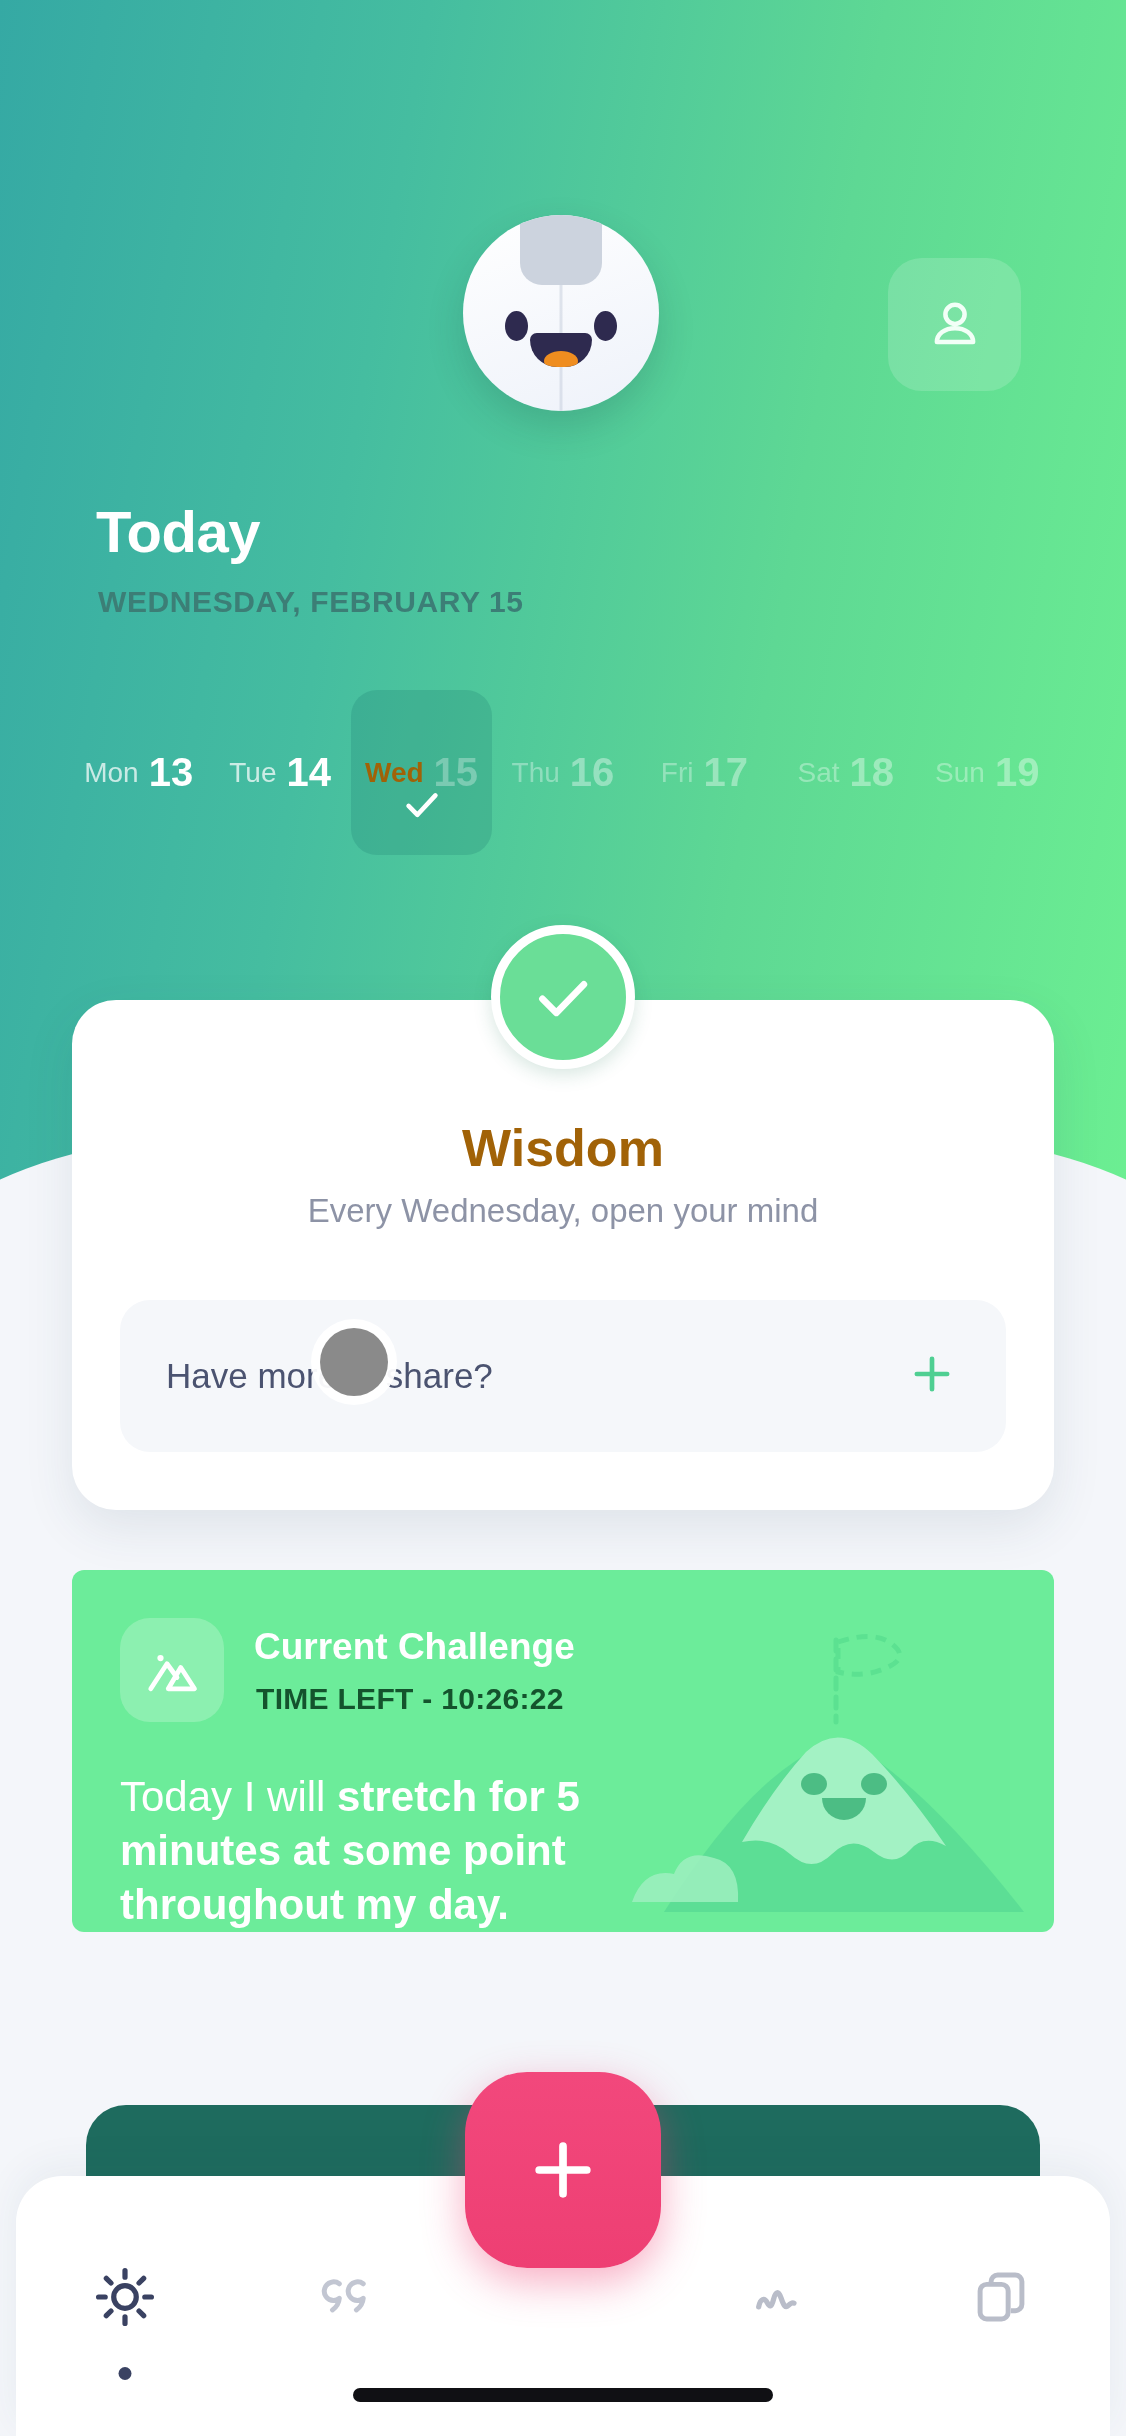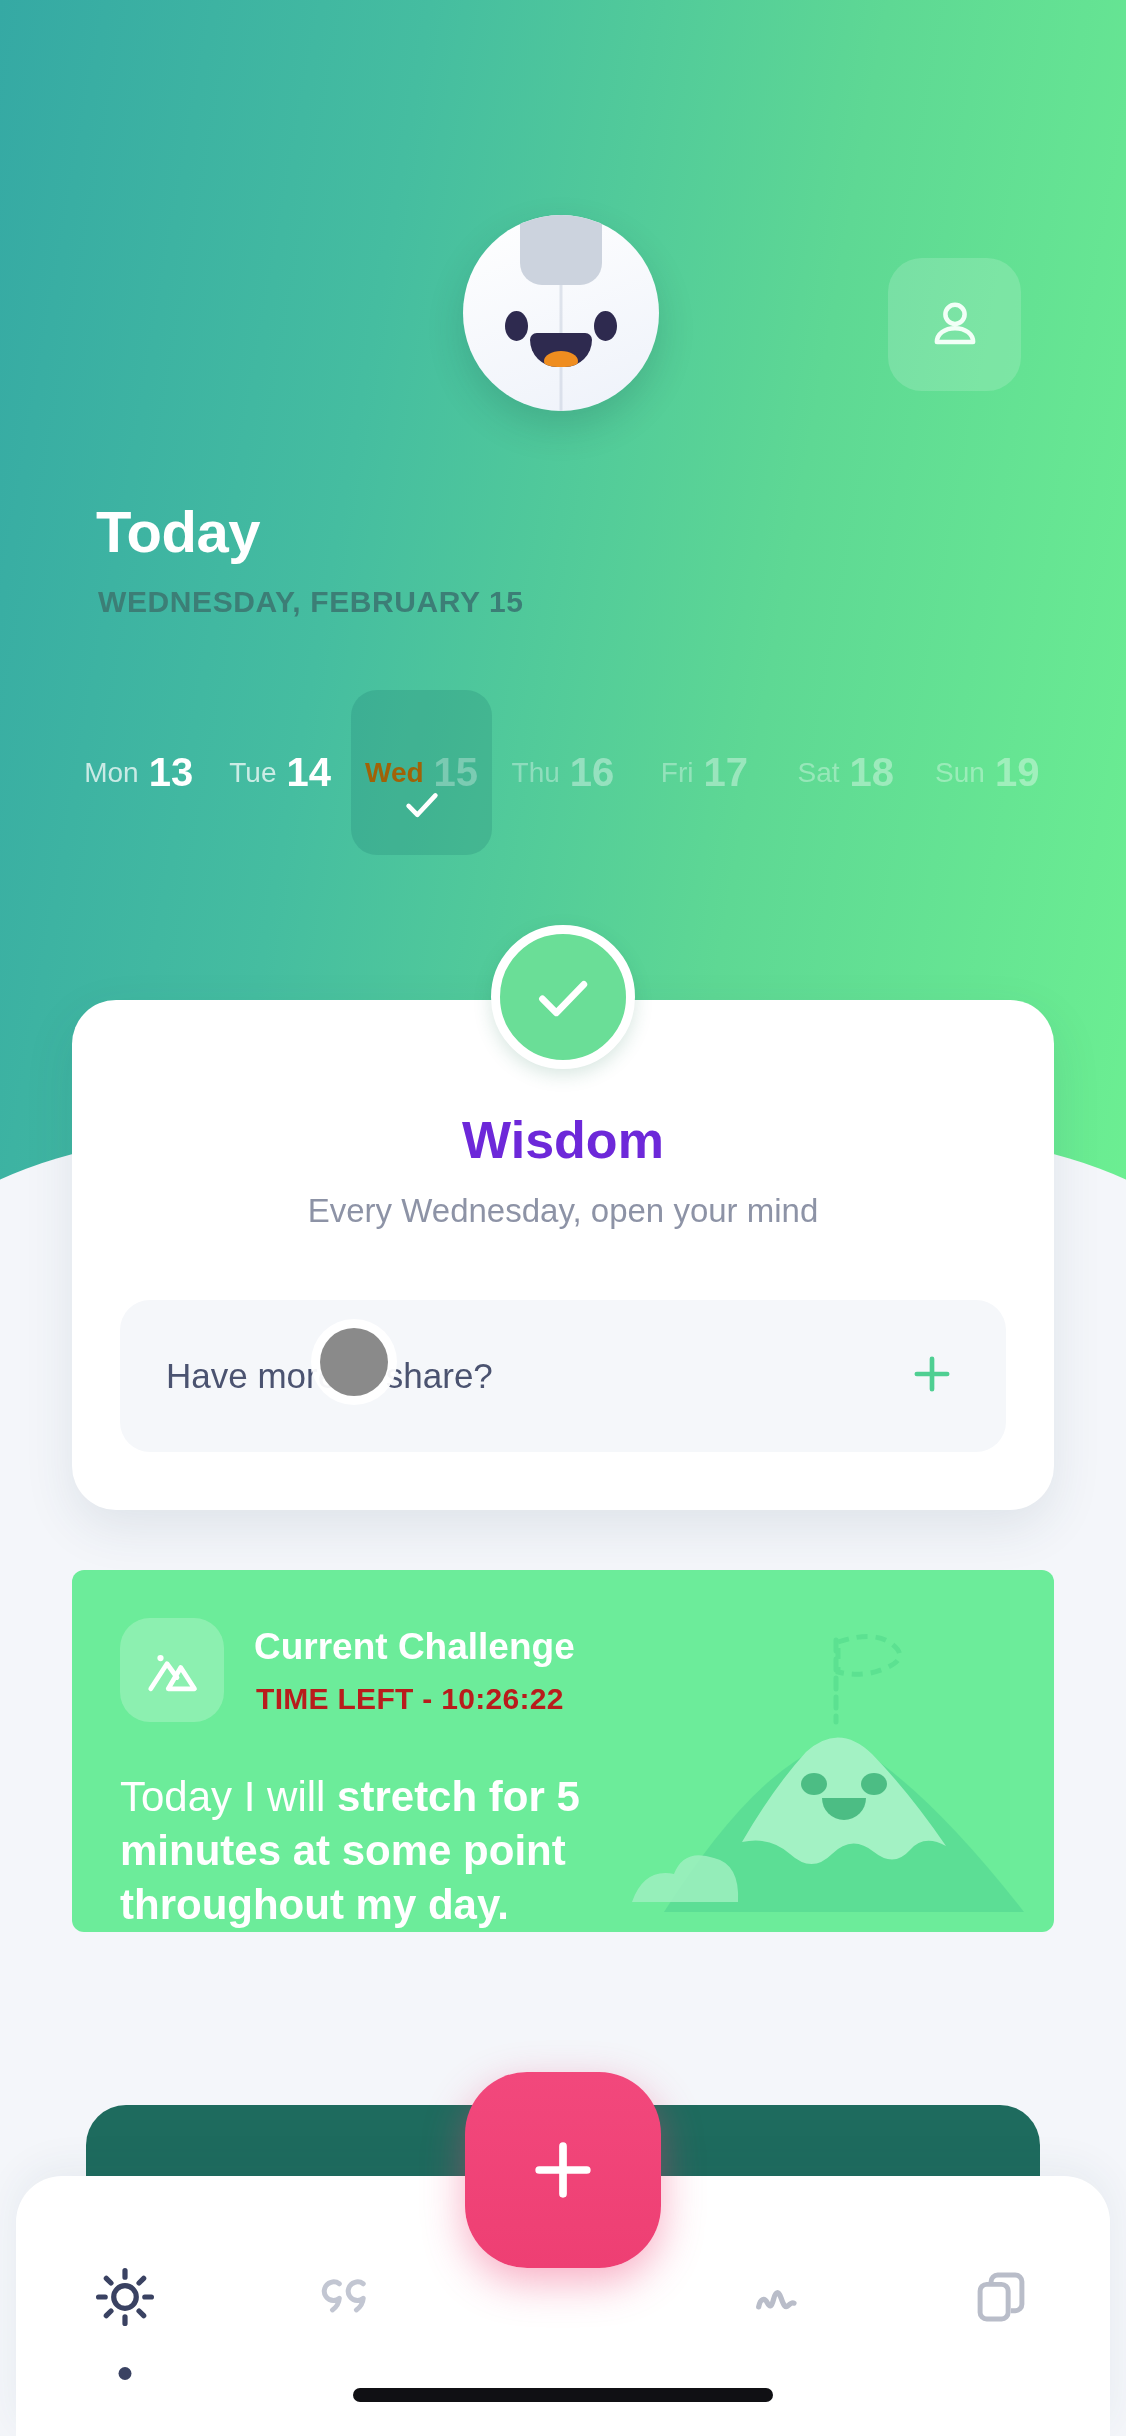--- a/index.html
+++ b/index.html
@@ -155,23 +155,23 @@
     transform: translateX(-50%);
     width: 144px; height: 144px;
     border-radius: 50%;
     background: #6ade97;
     border: 9px solid #ffffff;
     display: flex; align-items: center; justify-content: center;
     z-index: 5;
     box-shadow: 0 6px 18px rgba(40,120,90,0.18);
   }
   .wisdom-title {
-    position: absolute; left: 0; top: 110px; width: 100%;
+    position: absolute; left: 0; top: 118px; width: 100%;
     text-align: center;
-    font-size: 52px; font-weight: 700; color: #6d28d9;
+    font-size: 52px; font-weight: 700; color: #a16207;
   }
   .wisdom-sub {
     position: absolute; left: 0; top: 192px; width: 100%;
     text-align: center;
     font-size: 33px; font-weight: 400; color: #8d93a6;
   }
   .share-box {
     position: absolute; left: 48px; top: 300px;
     width: 886px; height: 152px;
     background: #f5f7fa;
@@ -211,21 +211,21 @@
     border-radius: 30px;
     background: rgba(255,255,255,0.22);
     display: flex; align-items: center; justify-content: center;
   }
   .ch-title {
     position: absolute; left: 182px; top: 56px;
     font-size: 37px; font-weight: 700; color: #ffffff;
   }
   .ch-time {
     position: absolute; left: 184px; top: 112px;
-    font-size: 30px; font-weight: 700; color: #b91c1c;
+    font-size: 30px; font-weight: 700; color: #14532d;
     letter-spacing: 0.3px;
   }
   .ch-body {
     position: absolute; left: 48px; top: 200px;
     width: 600px;
     font-size: 42px; line-height: 1.28;
     color: #ffffff; font-weight: 300;
     z-index: 3;
   }
   .ch-body b { font-weight: 700; }

